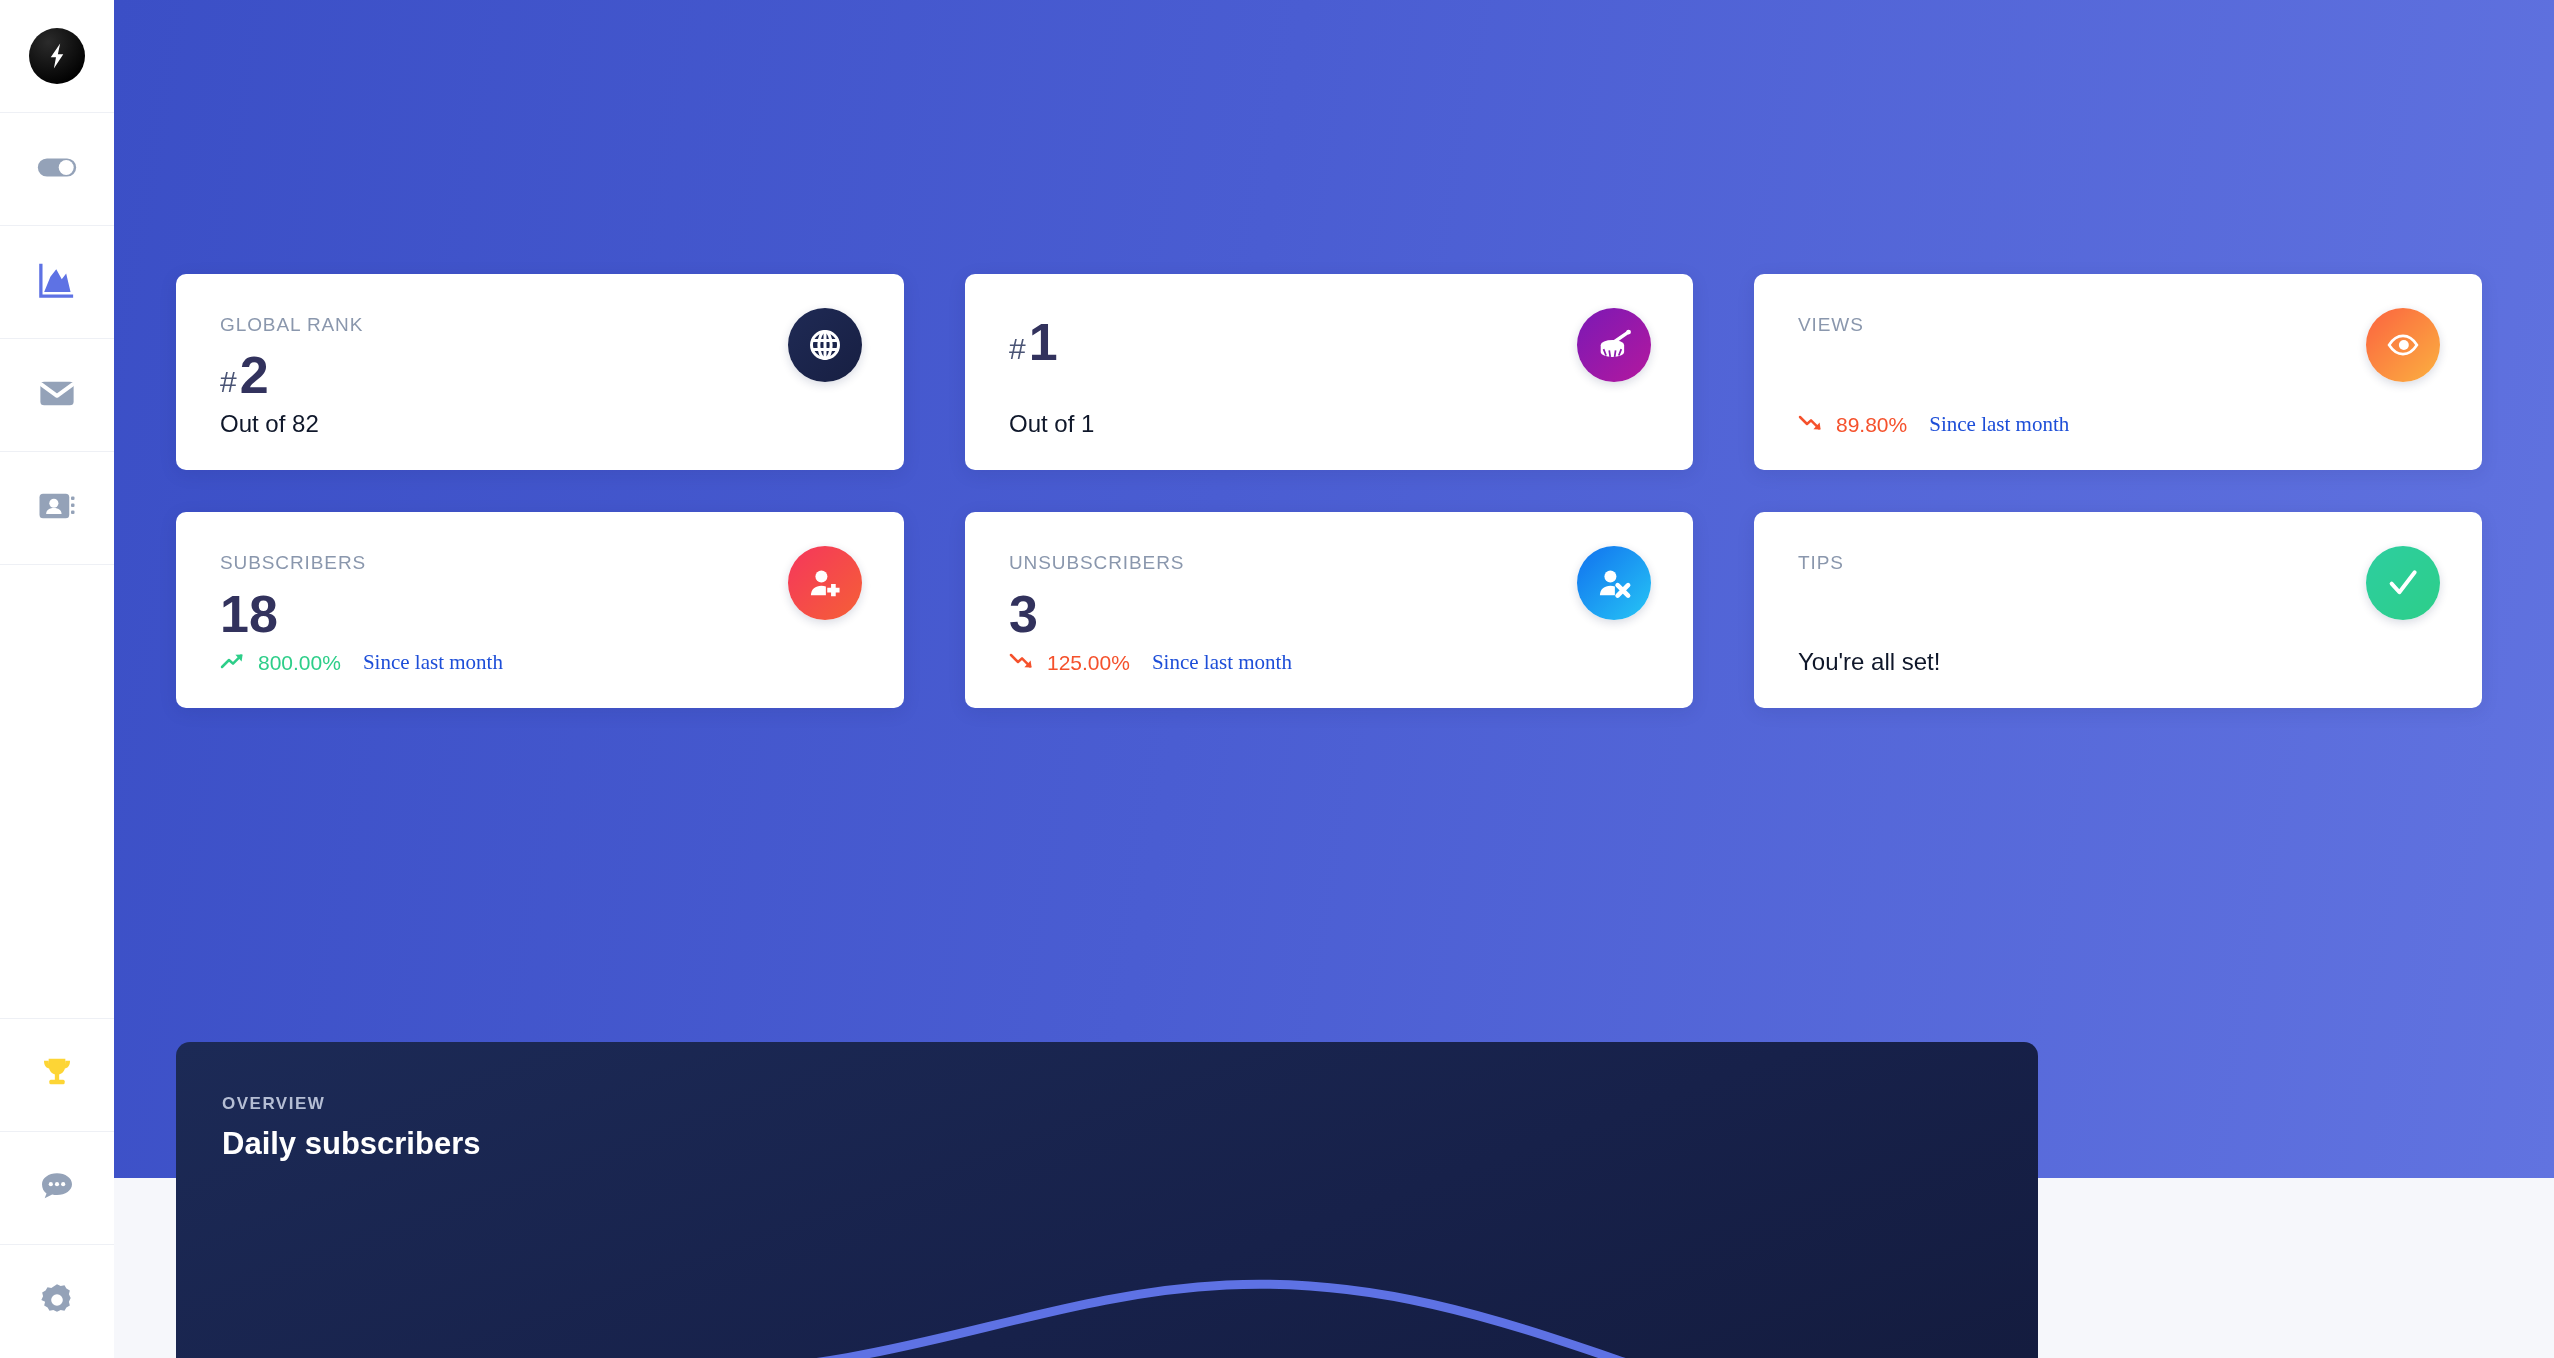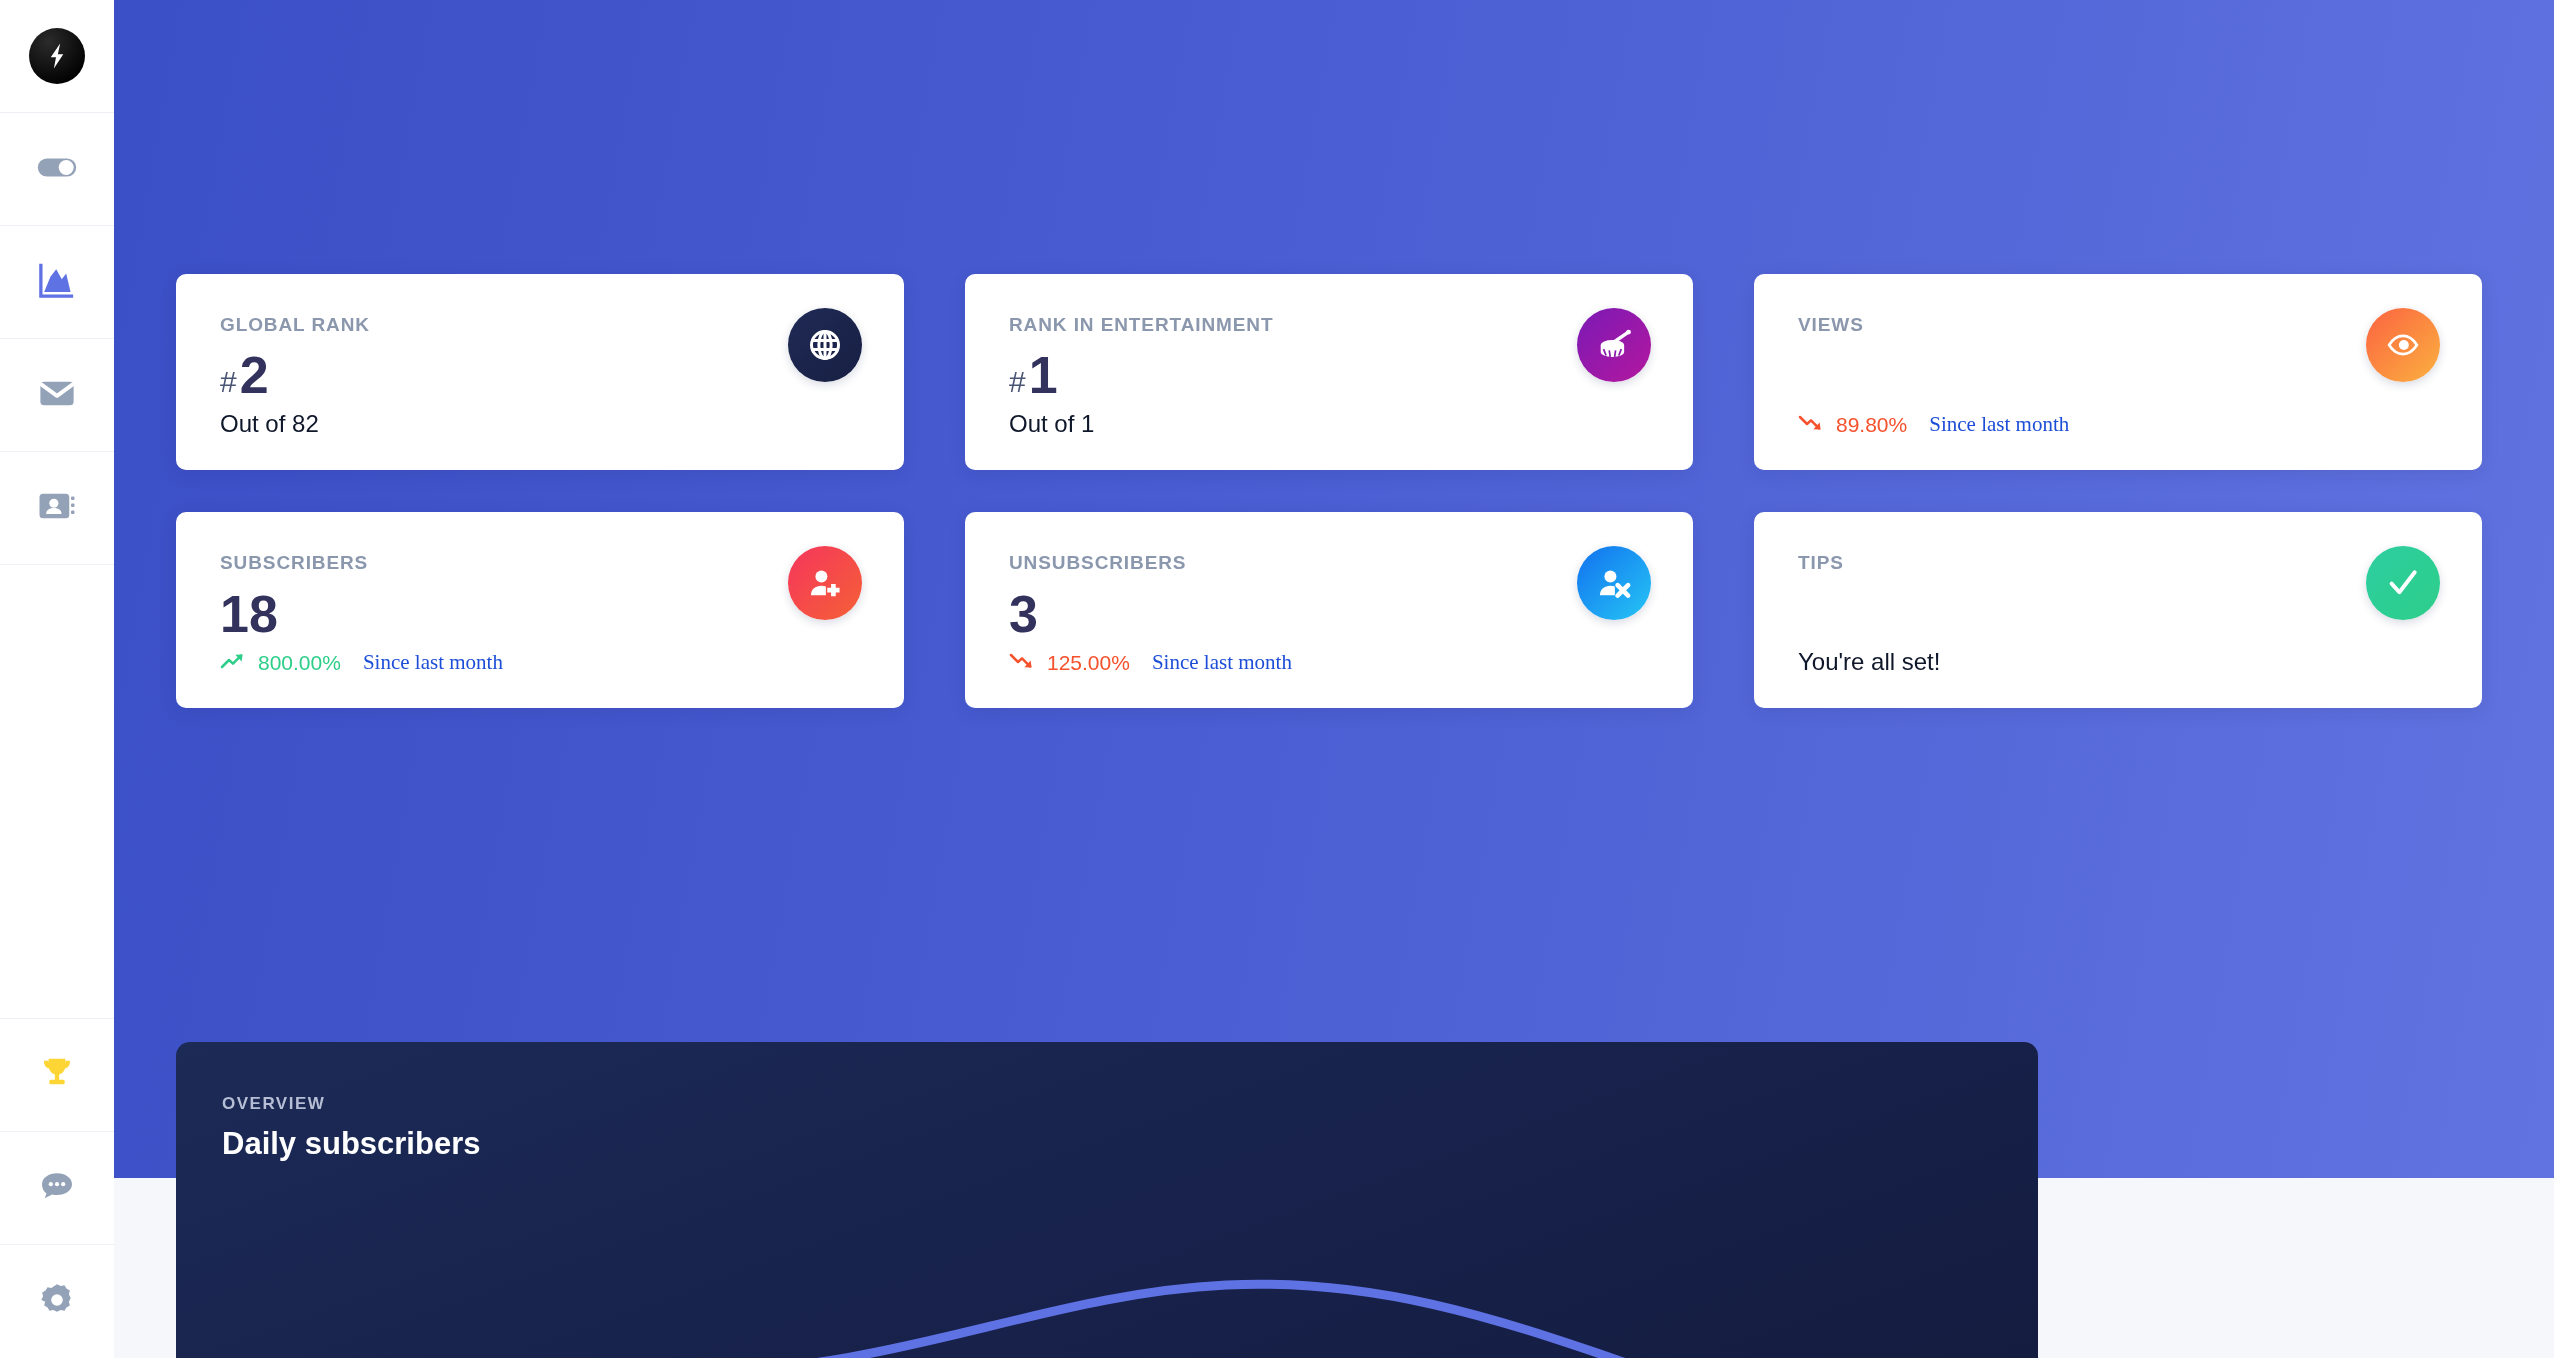--- a/index.html
+++ b/index.html
@@ -89,21 +89,21 @@
   .card {
     position: relative;
     background: #ffffff;
     border-radius: 10px;
     box-shadow: 0 4px 18px rgba(20,30,80,0.10);
     padding: 40px 44px 34px 44px;
     height: 196px;
     display: flex; flex-direction: column; justify-content: space-between;
   }
   .card-label {
-    color: #8a97ad; font-size: 19px; font-weight: bold;
+    color: #8a97ad; font-size: 19px; font-weight: normal;
     letter-spacing: 0.9px; text-transform: uppercase;
   }
   .card-value-row { margin-top: 2px; }
   .card-value {
     color: #32325d; font-size: 52px; font-weight: bold; line-height: 1;
     display: flex; align-items: flex-end; gap: 2px;
   }
   .hash {
     color: #4a5475; font-size: 30px; font-weight: normal;
     line-height: 1; position: relative; top: -4px; margin-right: 1px;
@@ -289,21 +289,20 @@
       <div class="card-icon ic-dark">
         <svg width="36" height="36" viewBox="0 0 24 24" aria-hidden="true">
           <circle cx="12" cy="12" r="9" fill="none" stroke="#ffffff" stroke-width="2"></circle>
           <ellipse cx="12" cy="12" rx="4.1" ry="9" fill="none" stroke="#ffffff" stroke-width="2"></ellipse>
           <path d="M3.3 9 h17.4 M3.3 15 h17.4 M12 3 v18" stroke="#ffffff" stroke-width="2"></path>
         </svg>
       </div>
     </div>
 
     <div class="card">
-      <div class="card-label">RANK IN ENTERTAINMENT</div>
       <div class="card-value-row">
         <div class="card-value">
           <span class="hash">#</span>
             <span>1</span>
         </div>
       </div>
       <div class="card-text">Out of 1</div>
       <div class="card-icon ic-purple">
         <svg width="38" height="38" viewBox="0 0 24 24" aria-hidden="true">
           <ellipse cx="11" cy="12" rx="7.4" ry="3.1" fill="#ffffff"></ellipse>

